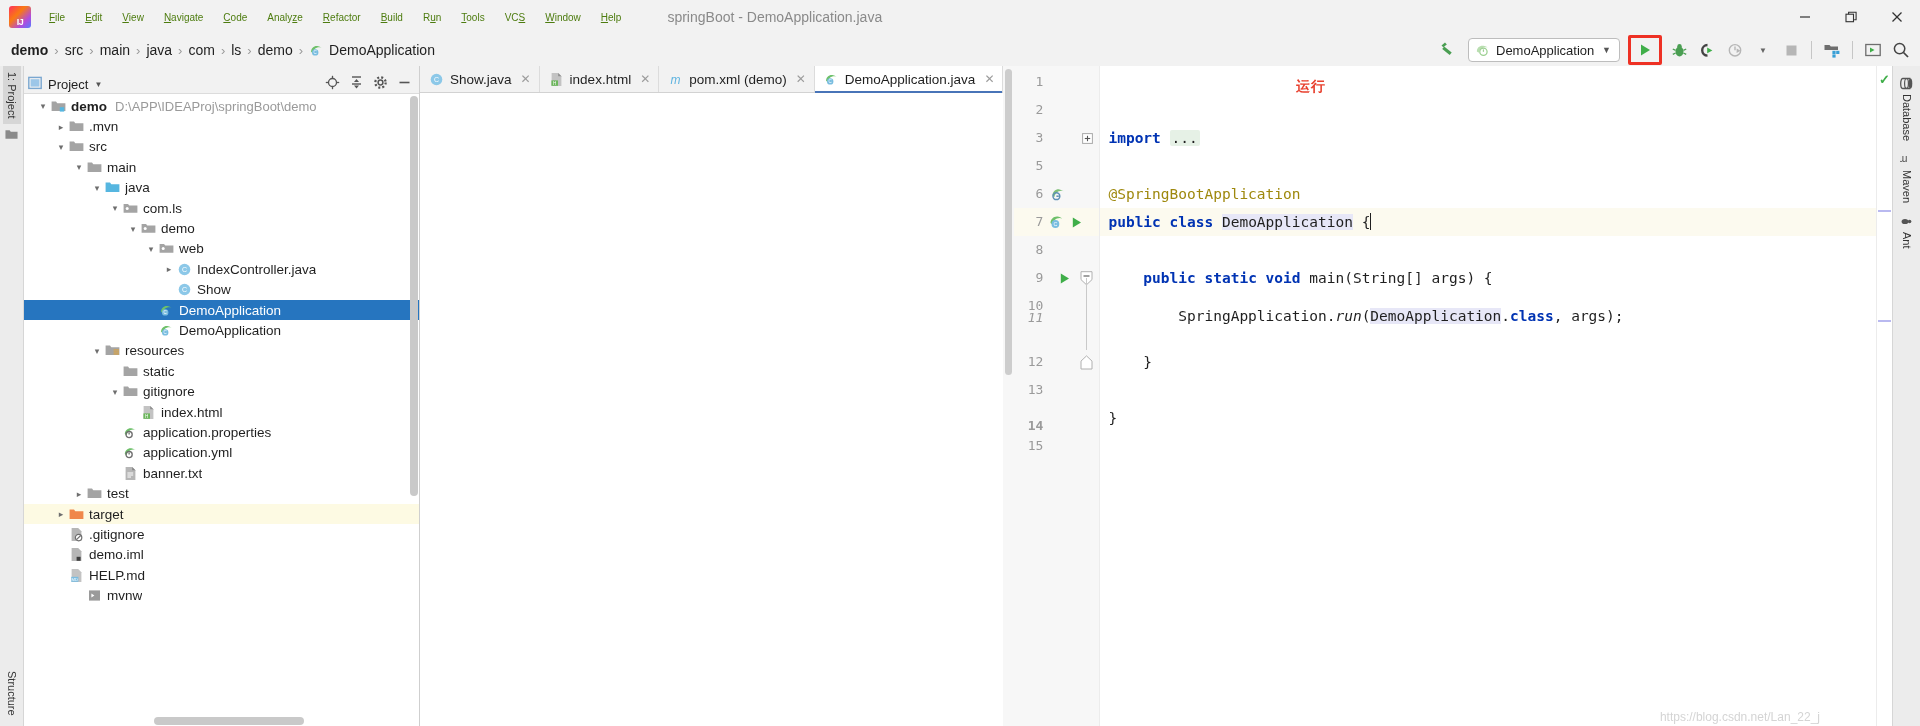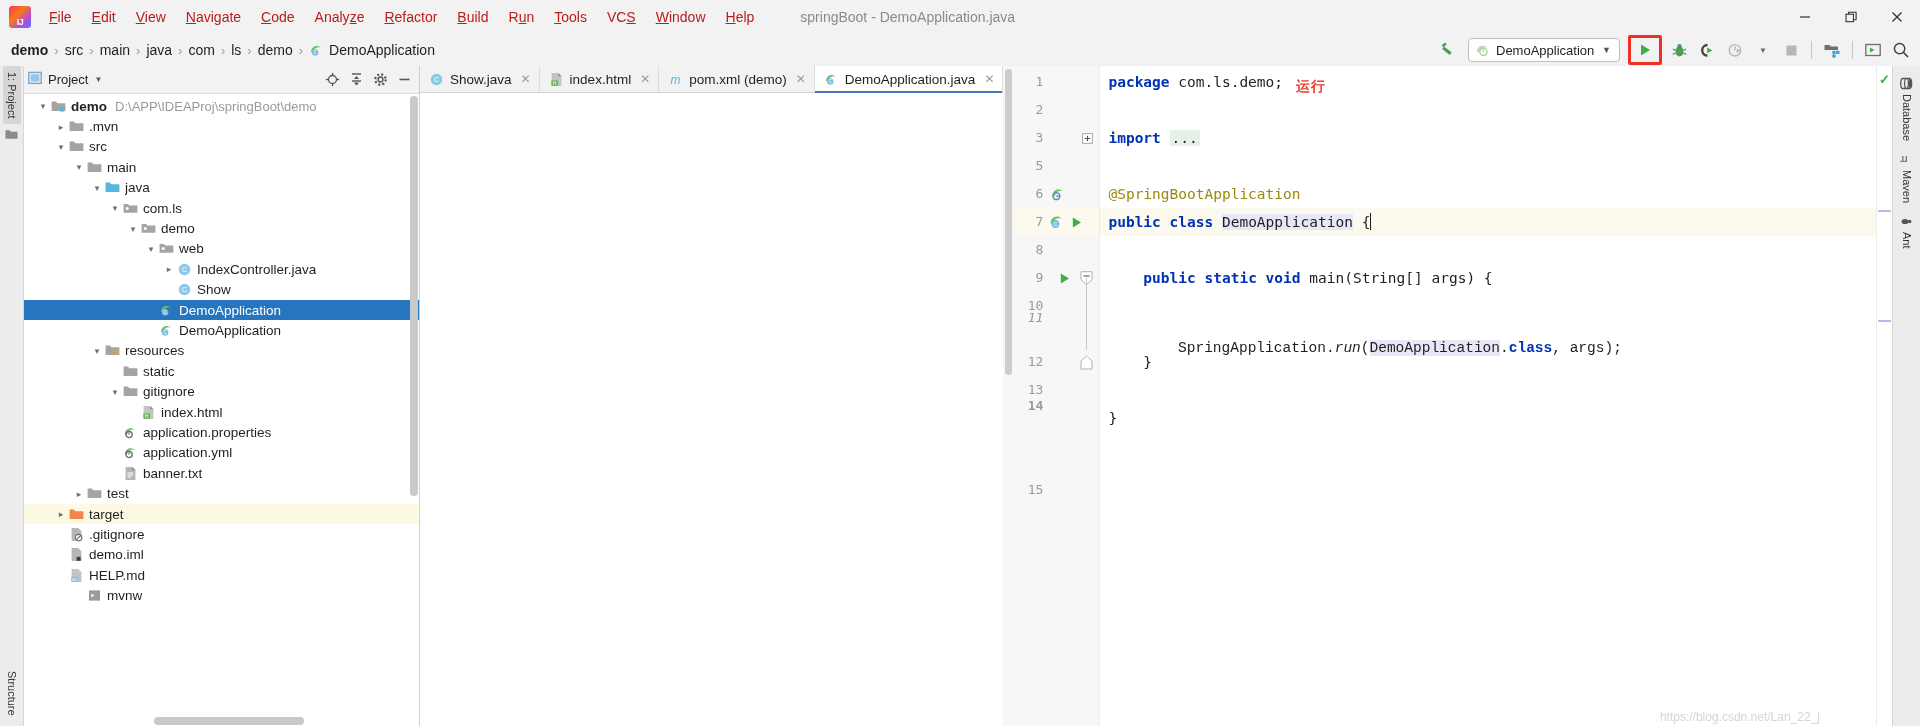--- a/index.html
+++ b/index.html
@@ -23,21 +23,21 @@
     border-radius: 3px; position: relative; overflow: hidden;
     background: linear-gradient(135deg,#fe315d 0%,#f97a12 38%,#b24bdd 72%,#537bff 100%);
   }
   .ij-logo::after {
     content: "IJ"; position: absolute; left: 0; right: 0; bottom: 1px;
     text-align: center; color: #fff; font-size: 9px; font-weight: bold;
     font-family: "Liberation Sans", sans-serif; letter-spacing: -0.5px;
   }
   .menu { display: flex; align-items: center; gap: 0px; }
   .menu-item {
-    padding: 4px 10px; font-size: 14px; color: #b91c1c; cursor: default;
+    padding: 4px 10px; font-size: 10px; color: #4d7c0f; cursor: default;
     white-space: nowrap;
   }
   .menu-item u { text-decoration: underline; }
   .win-title {
     font-size: 14px; color: #8a8a8a; margin-left: 36px; white-space: nowrap;
   }
   .win-controls {
     position: absolute; right: 0; top: 0; height: 34px; display: flex; align-items: center;
   }
   .win-btn {
@@ -95,21 +95,21 @@
   }
   .vtab.active { background: #d6d6d6; }
   .vstrip-bottom { position: absolute; bottom: 4px; left: 0; right: 0; display: flex; justify-content: center; }
 
   
   .project-panel {
     width: 396px; flex: 0 0 396px; display: flex; flex-direction: column;
     background: #fff; border-right: 1px solid #cfcfcf; min-width: 0;
   }
   .pp-header {
-    height: 28px; flex: 0 0 28px; display: flex; align-items: center;
+    height: 28px; flex: 0 0 28px; display: flex; align-items: flex-end;
     background: #f2f2f2; border-bottom: 1px solid #dcdcdc; padding: 0 4px; gap: 6px;
   }
   .pp-title { font-size: 13px; display: flex; align-items: center; gap: 6px; }
   .pp-actions { margin-left: auto; display: flex; align-items: center; gap: 2px; }
   .pp-act { width: 22px; height: 22px; display: flex; align-items: center; justify-content: center; }
 
   .tree { flex: 1 1 auto; overflow: hidden; background: #fff; padding-top: 2px; position: relative; }
   .row {
     height: 20.4px; display: flex; align-items: center; font-size: 13.5px;
     white-space: nowrap; color: #1f1f1f; padding-right: 4px;
@@ -804,37 +804,36 @@
             <div class="ln" style="top: 58px;">3</div>
             <div class="ln" style="top: 86px;">5</div>
             <div class="ln" style="top: 114px;">6</div>
             <div class="ln" style="top: 142px;">7</div>
             <div class="ln" style="top: 170px;">8</div>
             <div class="ln" style="top: 198px;">9</div>
             <div class="ln" style="top: 226px;">10</div>
             <div class="ln" style="top: 238px; font-style: italic;">11</div>
             <div class="ln" style="top: 282px;">12</div>
             <div class="ln" style="top: 310px;">13</div>
-            <div class="ln" style="top: 326px; font-weight: bold;">14</div>
-            <div class="ln" style="top: 366px; margin-top: 44px;">15</div>
+            <div class="ln" style="top: 346px; font-weight: bold;">14</div>
+            <div class="ln" style="top: 366px;">15</div>
           </div>
 
         <div class="code-pane" id="code-pane">
           <div class="caret-line-c" style="top:142px"></div>
           <div class="watermark">https://blog.csdn.net/Lan_22_j</div>
-        <div class="cline" style="top: 2px;"><span class="k">package</span><span class="st"> com.ls.demo;</span></div>
             <div class="cline" style="top: 30px;"></div>
             <div class="cline" style="top: 58px;"><span class="k">import</span><span class="st"> </span><span class="fold">...</span></div>
             <div class="cline" style="top: 86px;"></div>
             <div class="cline" style="top: 114px;"><span class="an">@SpringBootApplication</span></div>
             <div class="cline" style="top: 142px;"><span class="k">public</span><span class="st"> </span><span class="k">class</span><span class="st"> </span><span class="idhl">DemoApplication</span><span class="st"> {</span><span class="caret"></span></div>
             <div class="cline" style="top: 170px;"></div>
             <div class="cline" style="top: 198px;"><span class="st">    </span><span class="k">public</span><span class="st"> </span><span class="k">static</span><span class="st"> </span><span class="k">void</span><span class="st"> </span><span class="id">main</span><span class="st">(String[] args) {</span></div>
             <div class="cline" style="top: 226px;"></div>
-            <div class="cline" style="top: 268px; font-family: Liberation Mono, monospace;"><span class="st">        SpringApplication.</span><span class="it">run</span><span class="st">(</span><span class="idhl">DemoApplication</span><span class="st">.</span><span class="k">class</span><span class="st">, args);</span></div>
+            <div class="cline" style="top: 236px;"><span class="st">        SpringApplication.</span><span class="it">run</span><span class="st">(</span><span class="idhl">DemoApplication</span><span class="st">.</span><span class="k">class</span><span class="st">, args);</span></div>
             <div class="cline" style="top: 282px;"><span class="st">    }</span></div>
             <div class="cline" style="top: 310px;"></div>
             <div class="cline" style="top: 338px;"><span class="st">}</span></div>
             <div class="cline" style="top: 366px;"></div>
           </div>
 
         <div class="markers">
           <div class="ok-check">✓</div>
           <div class="mk" style="top:144px; background:#b9b9f0"></div>
           <div class="mk" style="top:254px; background:#b9b9f0"></div>

